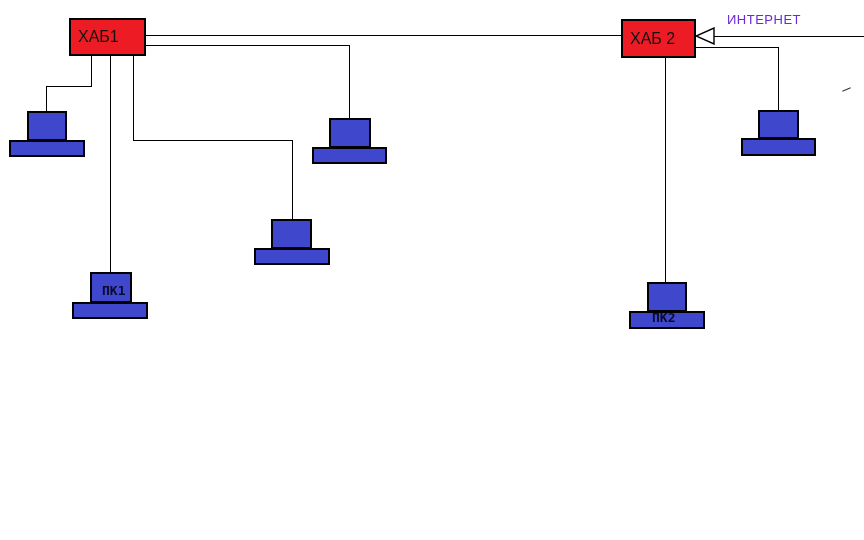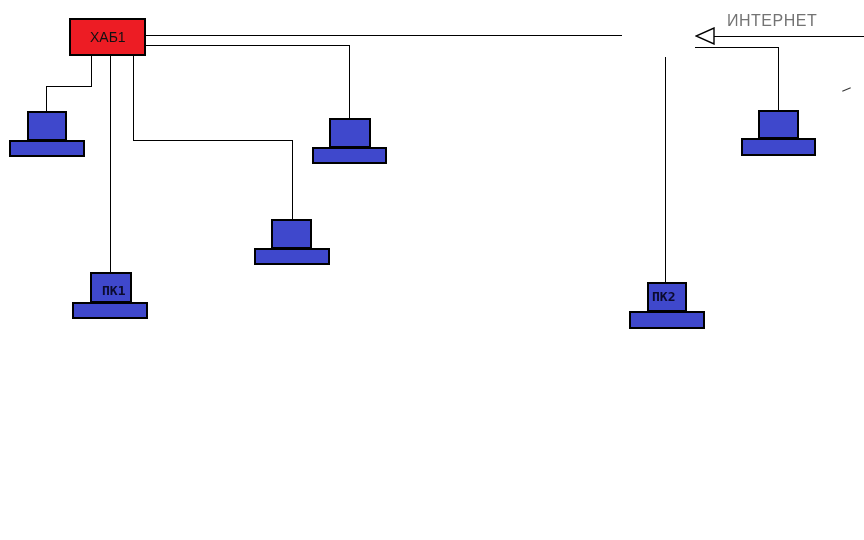--- a/index.html
+++ b/index.html
@@ -22,44 +22,44 @@
   .line.v{width:1px;}
   .hub{
     position:absolute;
     background:var(--hub-fill,#ED1C24);
     border:2px solid #000;
     box-sizing:border-box;
     display:flex;
     align-items:center;
   }
   .hub-label{
-    font-size:14px;
+    font-size:16px;
     color:var(--label-color,#111);
-    padding-left:19px;
+    padding-left:7px;
     white-space:nowrap;
   }
   .rect{
     position:absolute;
     background:var(--computer-fill,#3F48CC);
     border:2px solid #000;
     box-sizing:border-box;
   }
   .pc-label{
     position:absolute;
     font-family:"DejaVu Sans Mono","Liberation Mono",monospace;
     font-size:13px;
     font-weight:bold;
     color:#0b0b2e;
     white-space:nowrap;
   }
   .inet-label{
     position:absolute;
-    font-size:16px;
+    font-size:13px;
     letter-spacing:0.5px;
-    color:#737373;
+    color:#6d28d9;
     white-space:nowrap;
   }
   .arrow{
     position:absolute;
   }
   .stray{
     position:absolute;
     width:9px;
     height:1px;
     background:#333;
@@ -101,20 +101,23 @@
 
   <div>
     <div class="line h" style="left:695px;top:47px;width:83px"></div>
     <div class="line v" style="left:778px;top:47px;height:65px"></div>
   </div>
 
   <div class="hub" style="left:69px;top:18px;width:77px;height:38px">
     <span class="hub-label">ХАБ1</span>
   </div>
 
+  <div class="hub" style="left:621px;top:19px;width:75px;height:39px">
+    <span class="hub-label">ХАБ 2</span>
+  </div>
 
   <span class="inet-label" style="left:727px;top:12px">ИНТЕРНЕТ</span>
 
   <div>
     <div class="rect" style="left:27px;top:111px;width:40px;height:30px"></div>
     <div class="rect" style="left:9px;top:140px;width:76px;height:17px"></div>
   </div>
 
   <div>
     <div class="rect" style="left:329px;top:118px;width:42px;height:30px"></div>
@@ -128,21 +131,21 @@
 
   <div>
     <div class="rect" style="left:90px;top:272px;width:42px;height:31px"></div>
     <div class="rect" style="left:72px;top:302px;width:76px;height:17px"></div>
     <span class="pc-label" style="left:102px;top:283px">ПК1</span>
   </div>
 
   <div>
     <div class="rect" style="left:647px;top:282px;width:40px;height:30px"></div>
     <div class="rect" style="left:629px;top:311px;width:76px;height:18px"></div>
-    <span class="pc-label" style="left:652px;top:289px">ПК2</span>
+    <span class="pc-label" style="left:652px;top:310px">ПК2</span>
   </div>
 
   <div>
     <div class="rect" style="left:758px;top:110px;width:41px;height:29px"></div>
     <div class="rect" style="left:741px;top:138px;width:75px;height:18px"></div>
   </div>
 
   <div class="stray" style="left:842px;top:89px"></div>
 
 </div>

